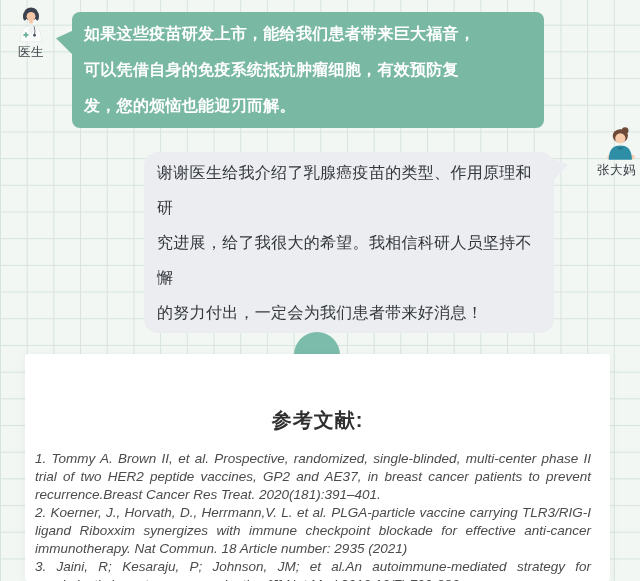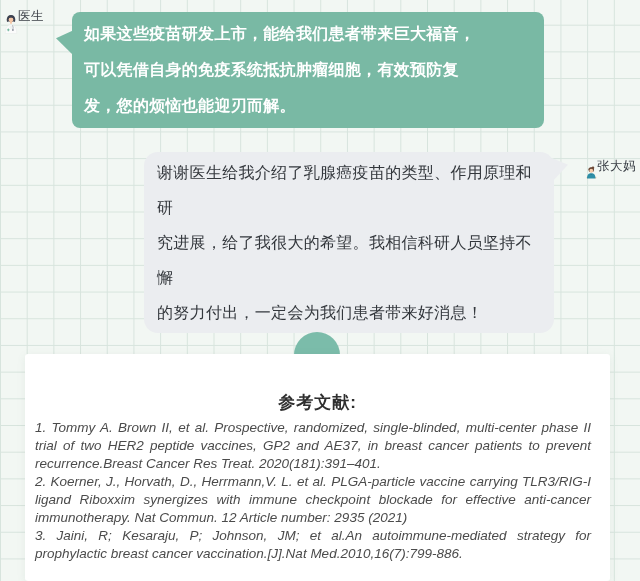--- a/index.html
+++ b/index.html
@@ -10,23 +10,23 @@
     background-image:
       linear-gradient(var(--grid-line, #d7e4dd) 1px, transparent 1px),
       linear-gradient(90deg, var(--grid-line, #d7e4dd) 1px, transparent 1px);
     background-size: 26.7px 26.7px;
     background-position: 0 -2px;
     overflow: hidden;
   }
   .page { position: relative; width: 640px; height: 581px; }
 
   
-  .speaker { position: absolute; display: flex; flex-direction: row; align-items: flex-start; }
+  .speaker { position: absolute; display: flex; flex-direction: column; align-items: flex-end; }
   .doctor-speaker { left: 4px; top: 6px; width: 40px; }
-  .patient-speaker { left: 586px; top: 156px; width: 50px; }
+  .patient-speaker { left: 586px; top: 127px; width: 50px; }
   .speaker-label {
     margin-top: 2px; font-size: 12.5px; color: var(--label-text, #3a3f46);
     white-space: nowrap; letter-spacing: 0.5px;
   }
 
   
   .bubble { position: absolute; box-sizing: border-box; }
   .bubble-text { margin: 0; white-space: pre-line; }
   .bubble-green {
     left: 72px; top: 12px; width: 472px;
@@ -69,23 +69,23 @@
 
   
   .references-card {
     position: absolute; left: 25px; top: 354px;
     width: 585px; height: 227px;
     background: var(--card-bg, #ffffff);
     border-radius: 3px;
     box-shadow: 0 2px 8px rgba(110, 135, 122, 0.10);
   }
   .references-heading {
-    margin: 0; padding-top: 37px;
+    margin: 16px; padding-top: 37px;
     text-align: center;
-    font-size: 17px; font-weight: 700; letter-spacing: 1px;
+    font-size: 20px; font-weight: 700; letter-spacing: 1px;
     color: var(--heading-text, #2f2f2f);
   }
   .references-list {
     margin-top: 5px;
     padding: 0 19px 0 10px;
     font-style: italic;
   }
   .reference-item {
     margin: 0;
     font-size: 13.5px; line-height: 18px;
@@ -143,18 +143,18 @@
     </svg>
     <div class="speaker-label">张大妈</div>
   </div>
 
   <div class="divider-circle"></div>
 
   <section class="references-card">
     <h2 class="references-heading">参考文献:</h2>
     <div class="references-list">
       <p class="reference-item">1. Tommy A. Brown II, et al. Prospective, randomized, single-blinded, multi-center phase II trial of two HER2 peptide vaccines, GP2 and AE37, in breast cancer patients to prevent recurrence.Breast Cancer Res Treat. 2020(181):391–401.</p>
-      <p class="reference-item">2. Koerner, J., Horvath, D., Herrmann,V. L. et al. PLGA-particle vaccine carrying TLR3/RIG-I ligand Riboxxim synergizes with immune checkpoint blockade for effective anti-cancer immunotherapy. Nat Commun. 12 Article number: 2935 (2021)</p>
+      <p class="reference-item">2. Koerner, J., Horvath, D., Herrmann,V. L. et al. PLGA-particle vaccine carrying TLR3/RIG-I ligand Riboxxim synergizes with immune checkpoint blockade for effective anti-cancer immunotherapy. Nat Commun. 18 Article number: 2935 (2021)</p>
       <p class="reference-item">3. Jaini, R; Kesaraju, P; Johnson, JM; et al.An autoimmune-mediated strategy for prophylactic breast cancer vaccination.[J].Nat Med.2010,16(7):799-886.</p>
     </div>
   </section>
 
 </div>
 
 </body></html>

